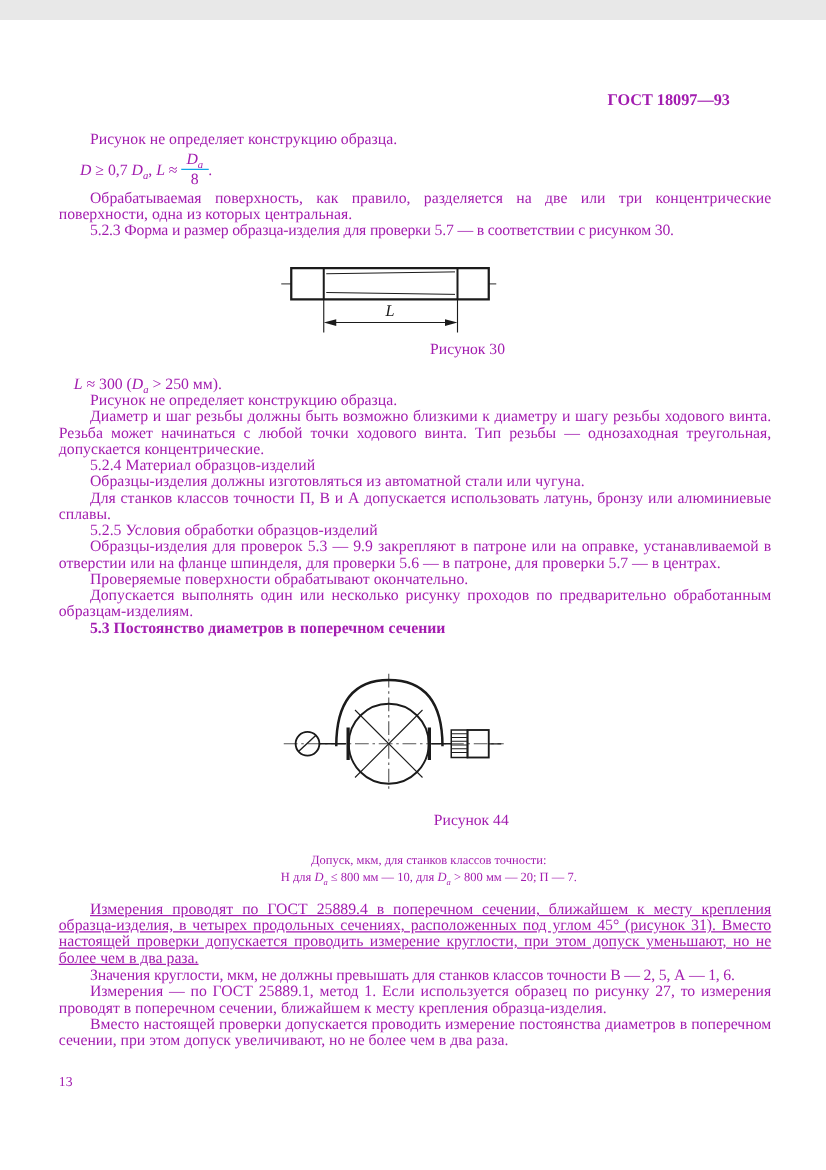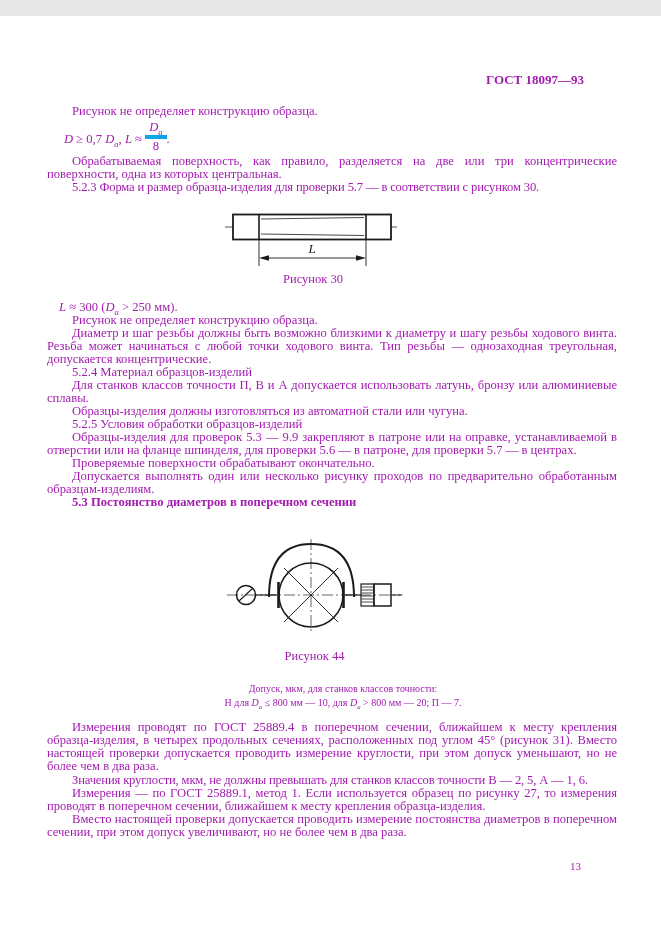--- a/index.html
+++ b/index.html
@@ -22,31 +22,31 @@
   .abs { position: absolute; left: 47px; width: 570px; }
   .para { margin: 0; text-indent: 25px; text-align: justify; }
   .para.bold { font-weight: bold; }
   .para.one-line { white-space: nowrap; letter-spacing: -0.15px; }
   .it { font-style: italic; }
   sub { font-size: 0.68em; line-height: 0; }
   
   .formula { margin: 3px 0 2px 0; padding-left: 17px; }
   .formula-l { padding-left: 12px; text-indent: 0; }
   .frac { display: inline-block; vertical-align: -0.55em; text-align: center; line-height: 1.05; }
-  .frac .num { display: block; border-bottom: 4px solid #0ea5e9; padding: 0 4px 1px 4px; }
+  .frac .num { display: block; border-bottom: 1px solid #0ea5e9; padding: 0 4px 1px 4px; }
   .frac .den { display: block; padding-top: 1px; }
   
   .figure-block { position: absolute; text-align: center; }
-  .fig-caption { font-size: 12.5px; margin-top: 3px; }
+  .fig-caption { font-size: 12.5px; margin-top: 3px; text-align: right; }
   svg { display: block; }
   
   .tol-note { position: absolute; left: 83px; width: 520px; font-size: 10px; line-height: 14px; }
   .page-num {
     position: absolute; top: 844px; left: 47px; right: 80px;
-    text-align: right; font-size: 11px;
+    font-size: 11px;
   }
 </style>
 </head>
 <body>
 
 <div class="page">
 
   <div class="doc-header">ГОСТ 18097—93</div>
 
   <div class="abs" style="top:89px;">
@@ -80,22 +80,22 @@
       <text x="90" y="45" text-anchor="middle" font-size="13" font-style="italic" fill="#1b1b1b">L</text>
     </svg>
     <div class="fig-caption">Рисунок 30</div>
   </div>
 
   <div class="abs" style="top:285px;">
     <p class="para formula-l"><span class="it">L</span><span> ≈ 300 (</span><span class="it">D</span><sub class="it">a</sub><span> &gt; 250 мм).</span></p>
     <p class="para">Рисунок не определяет конструкцию образца.</p>
     <p class="para">Диаметр и шаг резьбы должны быть возможно близкими к диаметру и шагу резьбы ходового винта. Резьба может начинаться с любой точки ходового винта. Тип резьбы — однозаходная треугольная, допускается концентрические.</p>
     <p class="para">5.2.4 Материал образцов-изделий</p>
+    <p class="para">Образцы-изделия должны изготовляться из автоматной стали или чугуна.</p>
     <p class="para">Для станков классов точности П, В и А допускается использовать латунь, бронзу или алюминиевые сплавы.</p>
-    <p class="para">Образцы-изделия должны изготовляться из автоматной стали или чугуна.</p>
     <p class="para">5.2.5 Условия обработки образцов-изделий</p>
     <p class="para">Образцы-изделия для проверок 5.3 — 9.9 закрепляют в патроне или на оправке, устанавливаемой в отверстии или на фланце шпинделя, для проверки 5.6 — в патроне, для проверки 5.7 — в центрах.</p>
     <p class="para">Проверяемые поверхности обрабатывают окончательно.</p>
     <p class="para">Допускается выполнять один или несколько рисунку проходов по предварительно обработанным образцам-изделиям.</p>
     <p class="para bold">5.3 Постоянство диаметров в поперечном сечении</p>
   </div>
 
   <div class="figure-block" style="top:522px; left:222px; width:185px;">
     <svg width="185" height="98" viewBox="0 0 185 98">
 
@@ -130,21 +130,21 @@
       <line x1="169" y1="57" x2="179" y2="57" stroke="#1b1b1b" stroke-width="1"></line>
     </svg>
     <div class="fig-caption" style="margin-top:14px;">Рисунок 44</div>
   </div>
 
   <div class="tol-note" style="top:666px;text-align:center;">
     <div>Допуск, мкм, для станков классов точности:</div>
     <div><span>Н для </span><span class="it">D</span><sub class="it">a</sub><span> ≤ 800 мм — 10, для </span><span class="it">D</span><sub class="it">a</sub><span> &gt; 800 мм — 20; П — 7.</span></div>
   </div>
 
-  <div class="abs" style="top:705px;">
+  <div class="abs" style="top:705px;text-decoration:underline;">
     <p class="para">Измерения проводят по ГОСТ 25889.4 в поперечном сечении, ближайшем к месту крепления образца-изделия, в четырех продольных сечениях, расположенных под углом 45° (рисунок 31). Вместо настоящей проверки допускается проводить измерение круглости, при этом допуск уменьшают, но не более чем в два раза.</p>
   </div>
 
   <div class="abs" style="top:758px;">
     <p class="para one-line">Значения круглости, мкм, не должны превышать для станков классов точности В — 2, 5, А — 1, 6.</p>
     <p class="para">Измерения — по ГОСТ 25889.1, метод 1. Если используется образец по рисунку 27, то измерения проводят в поперечном сечении, ближайшем к месту крепления образца-изделия.</p>
     <p class="para">Вместо настоящей проверки допускается проводить измерение постоянства диаметров в поперечном сечении, при этом допуск увеличивают, но не более чем в два раза.</p>
   </div>
 
   <div class="page-num">13</div>

